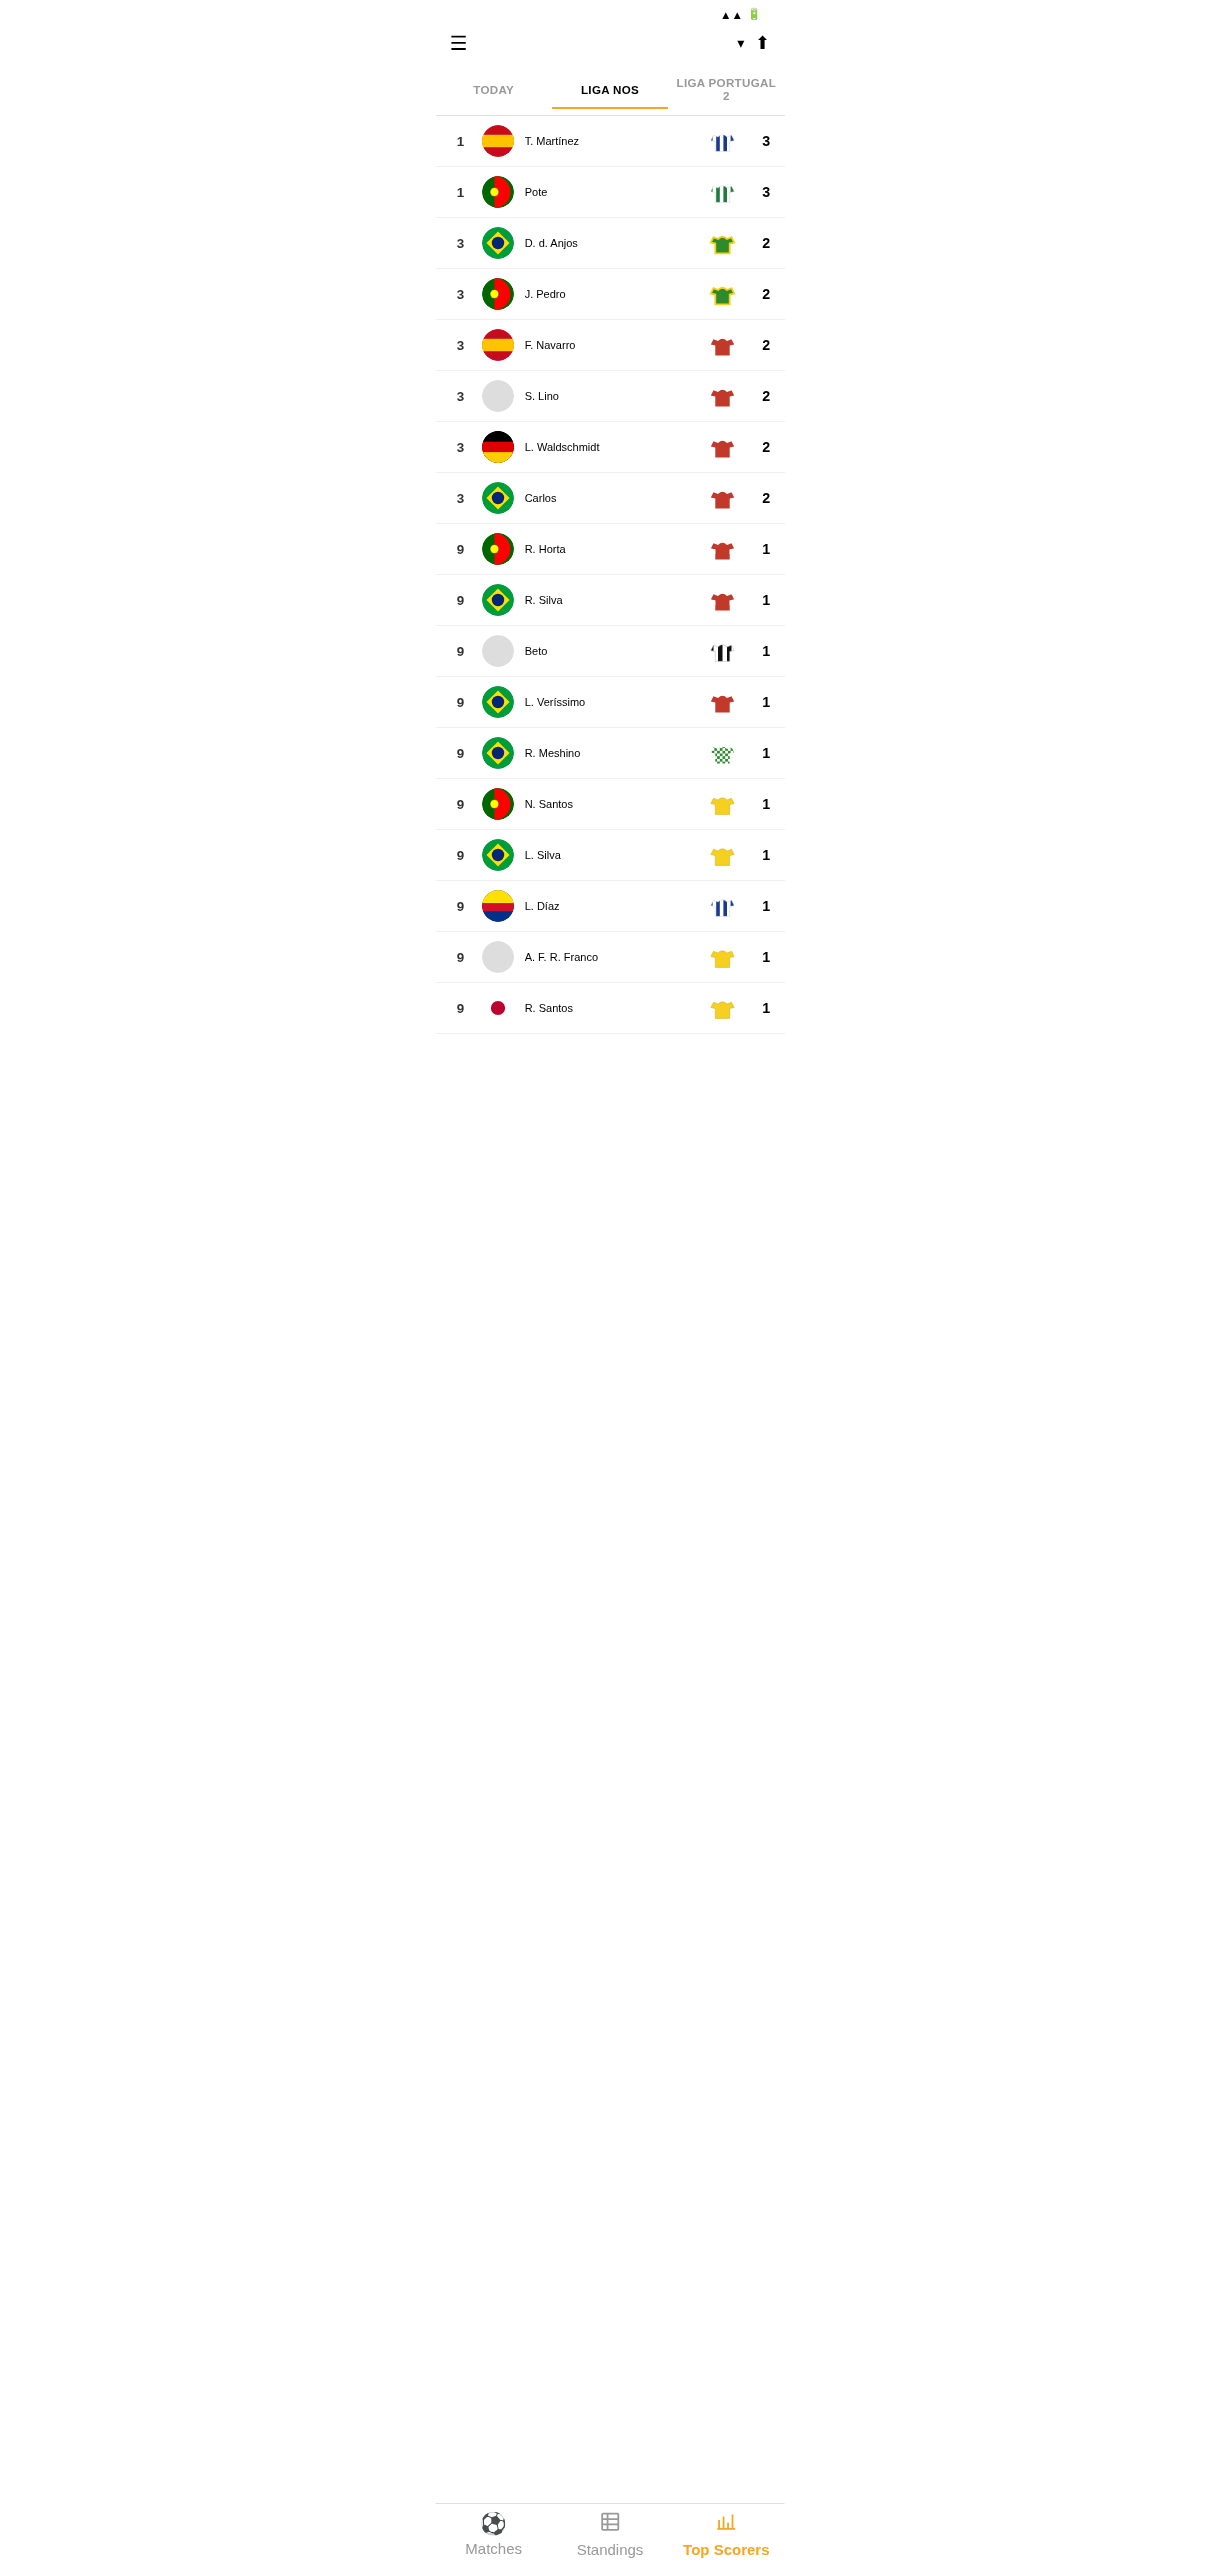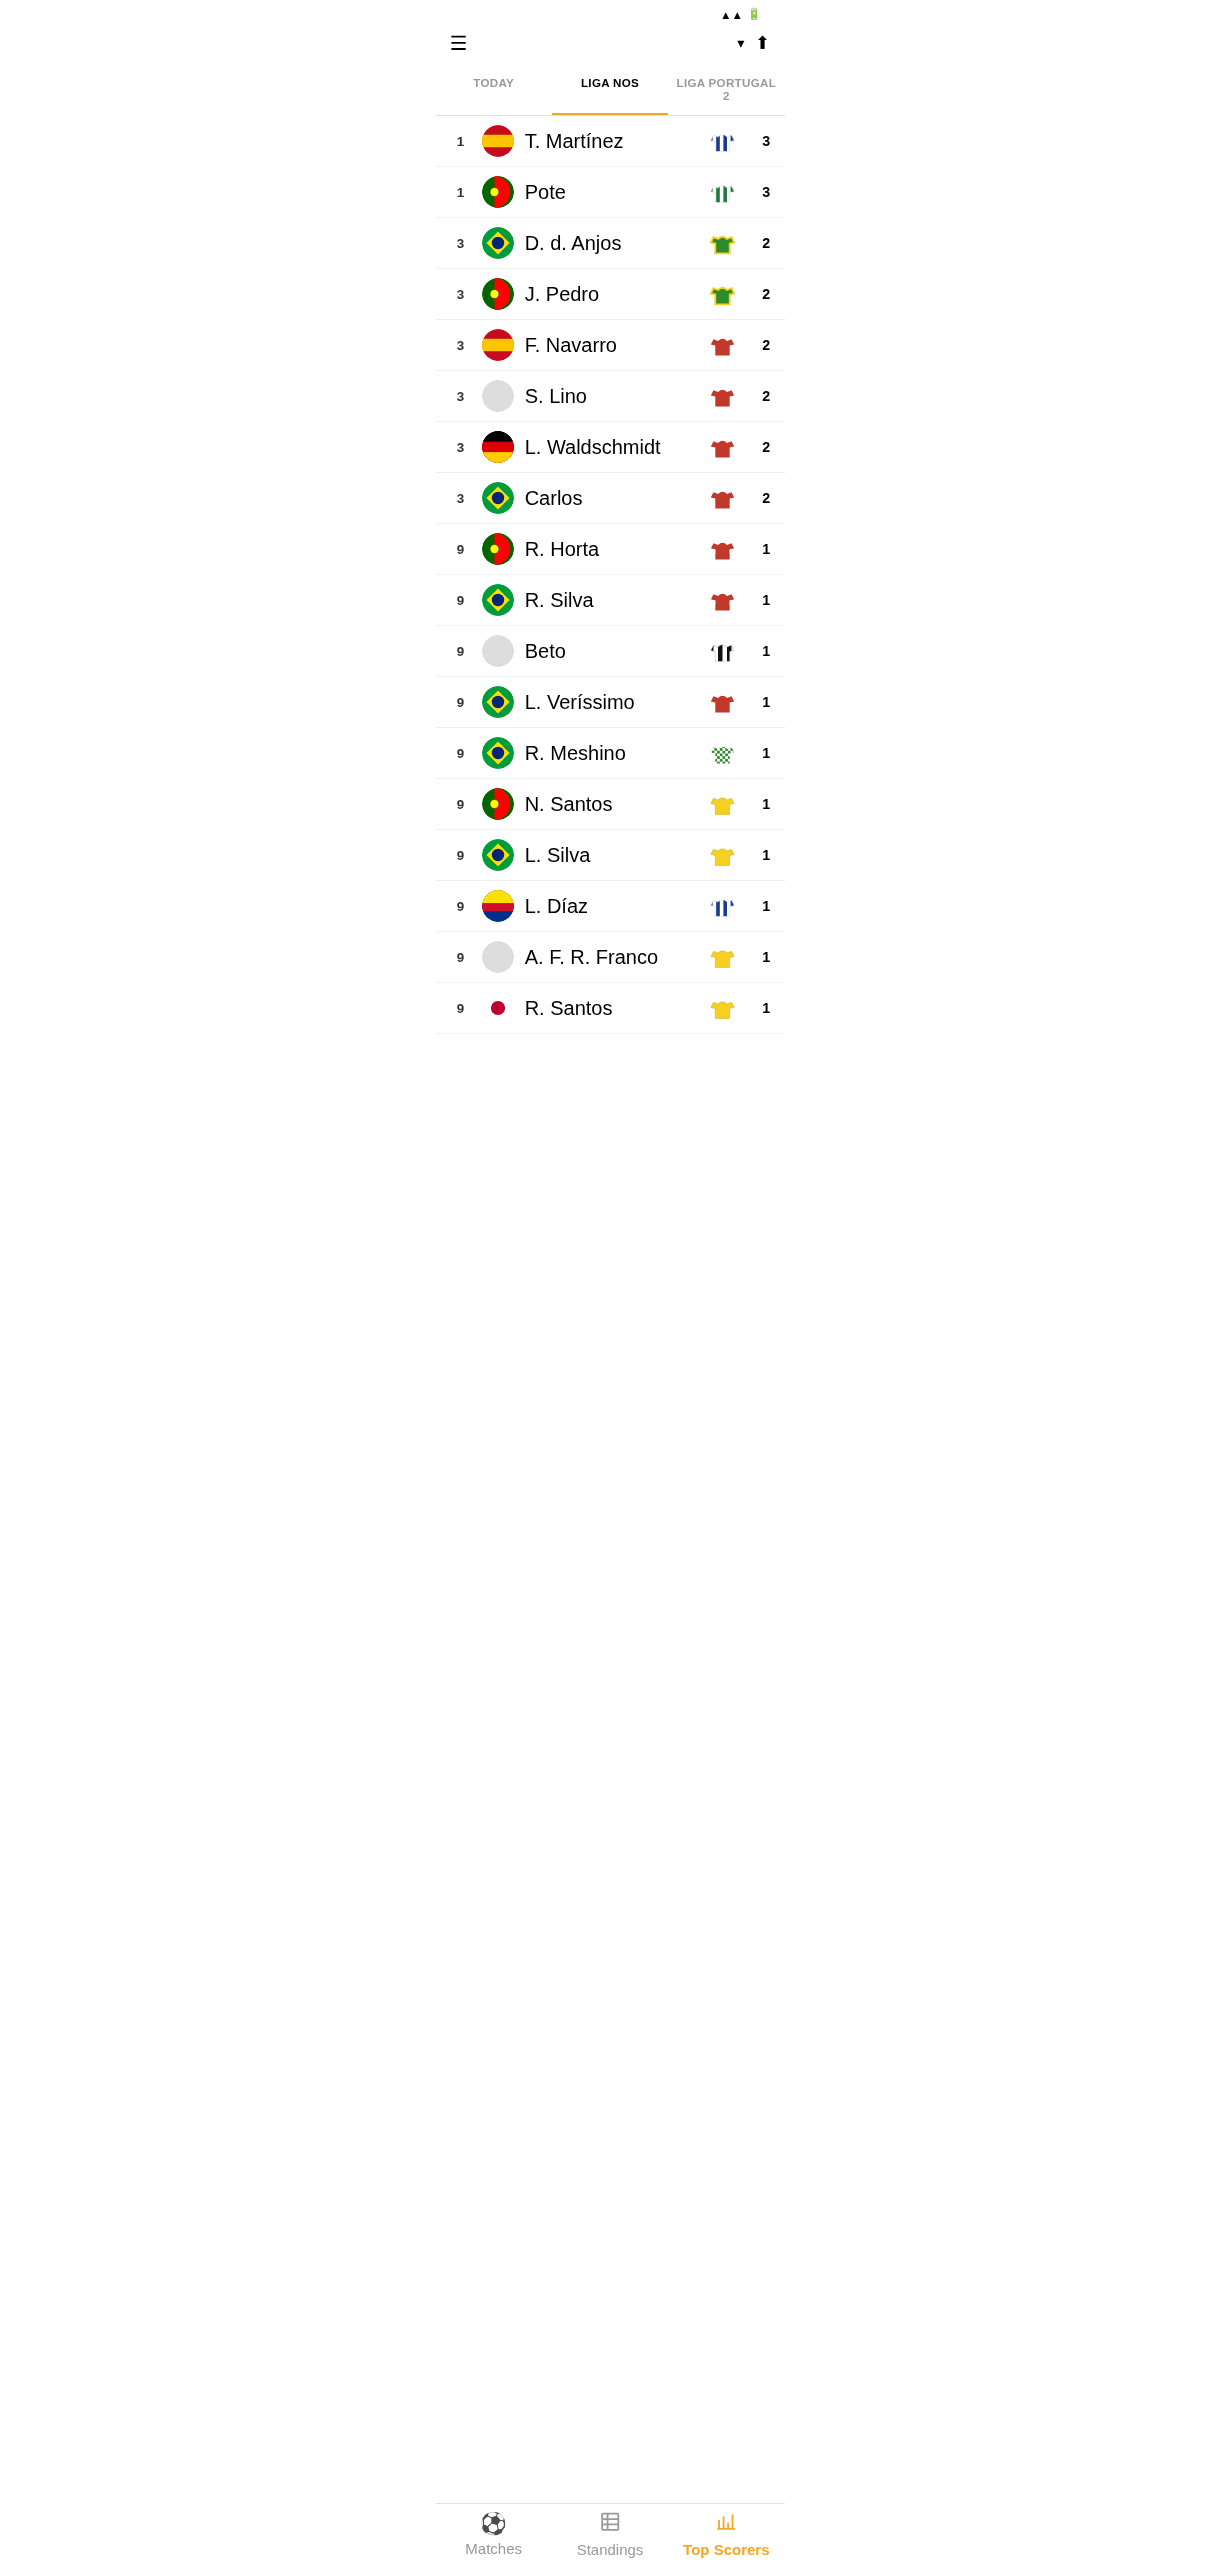--- a/index.html
+++ b/index.html
@@ -69,20 +69,21 @@
       font-size: 18px;
       color: #000;
       cursor: pointer;
     }
 
     
     .tabs {
       display: flex;
       border-bottom: 0.9px solid #e0e0e0;
       background: #fff;
+      align-items: center;
     }
     .tab {
       flex: 1;
       text-align: center;
       padding: 10.7px 3.6px;
       font-size: 11.6px;
       font-weight: 600;
       color: #999;
       cursor: pointer;
       border-bottom: 2.7px solid transparent;
@@ -118,21 +119,21 @@
       border-radius: 50%;
       flex-shrink: 0;
       display: flex;
       align-items: center;
       justify-content: center;
       font-size: 19.7px;
       overflow: hidden;
     }
     .player-name {
       flex: 1;
-      font-size: 20px;
+      font-size: 11px;
       color: #000;
       font-weight: 400;
     }
     .jersey {
       width: 32px;
       height: 32px;
       flex-shrink: 0;
       display: flex;
       align-items: center;
       justify-content: center;

